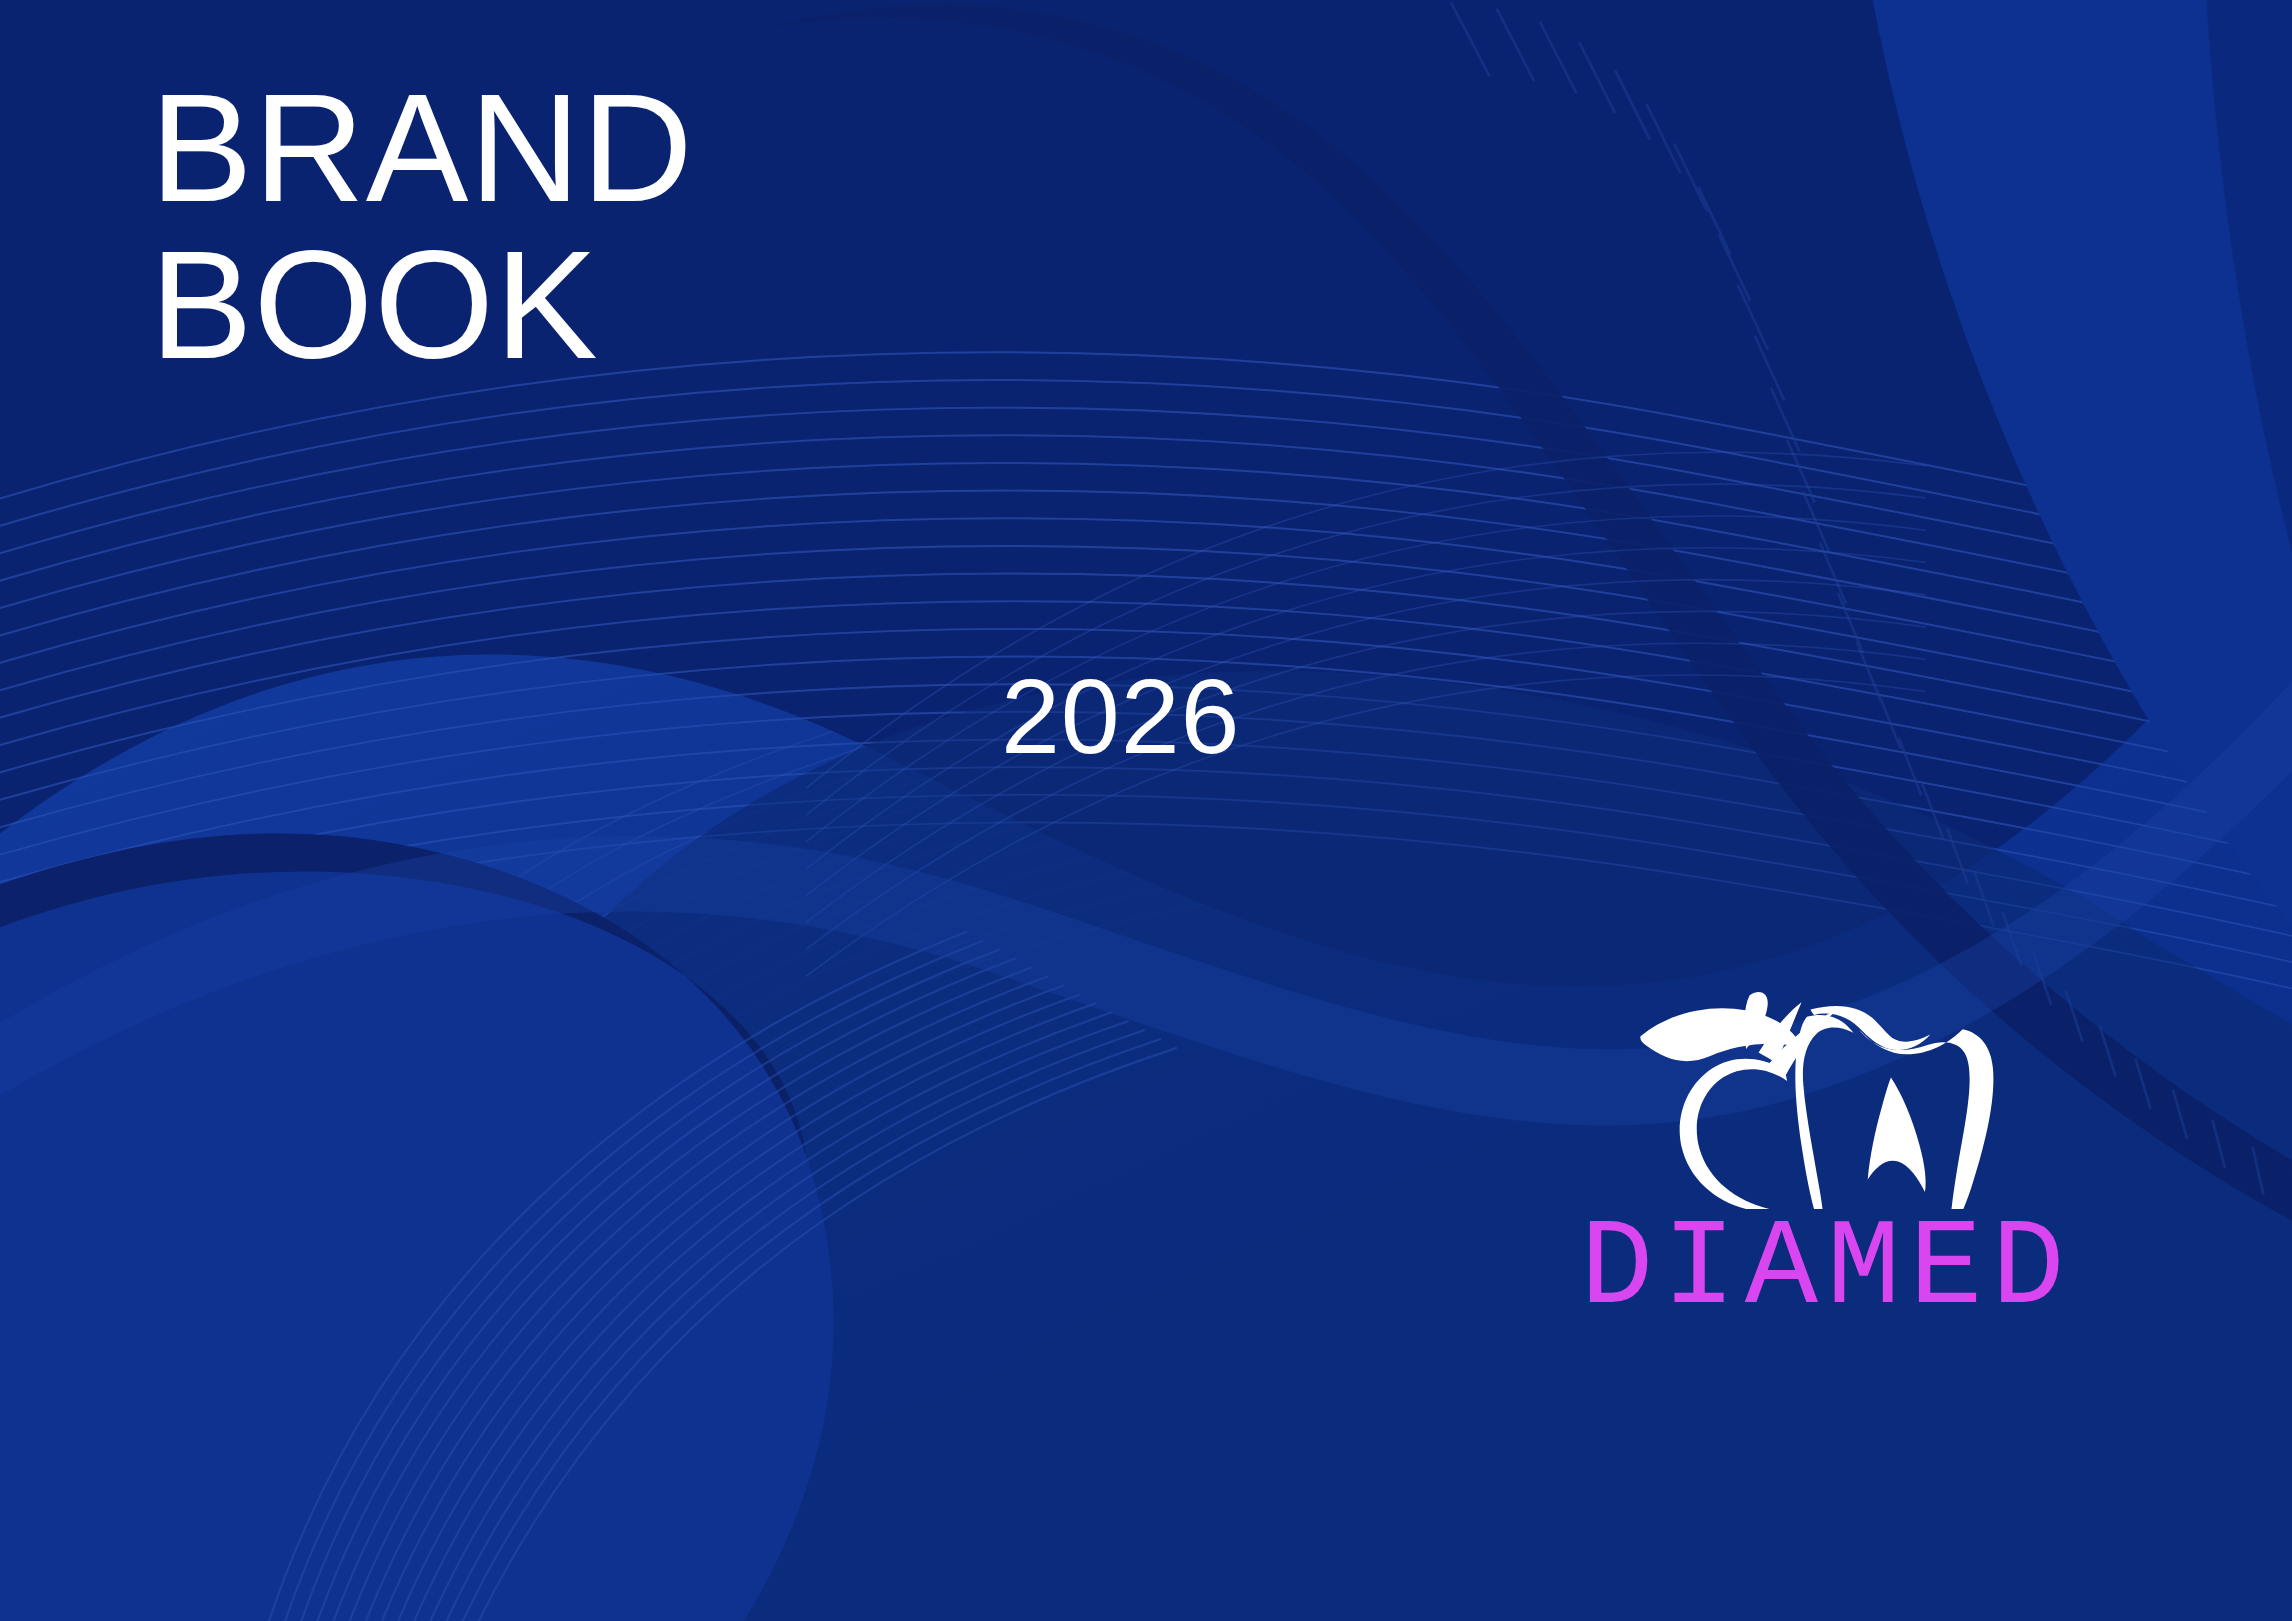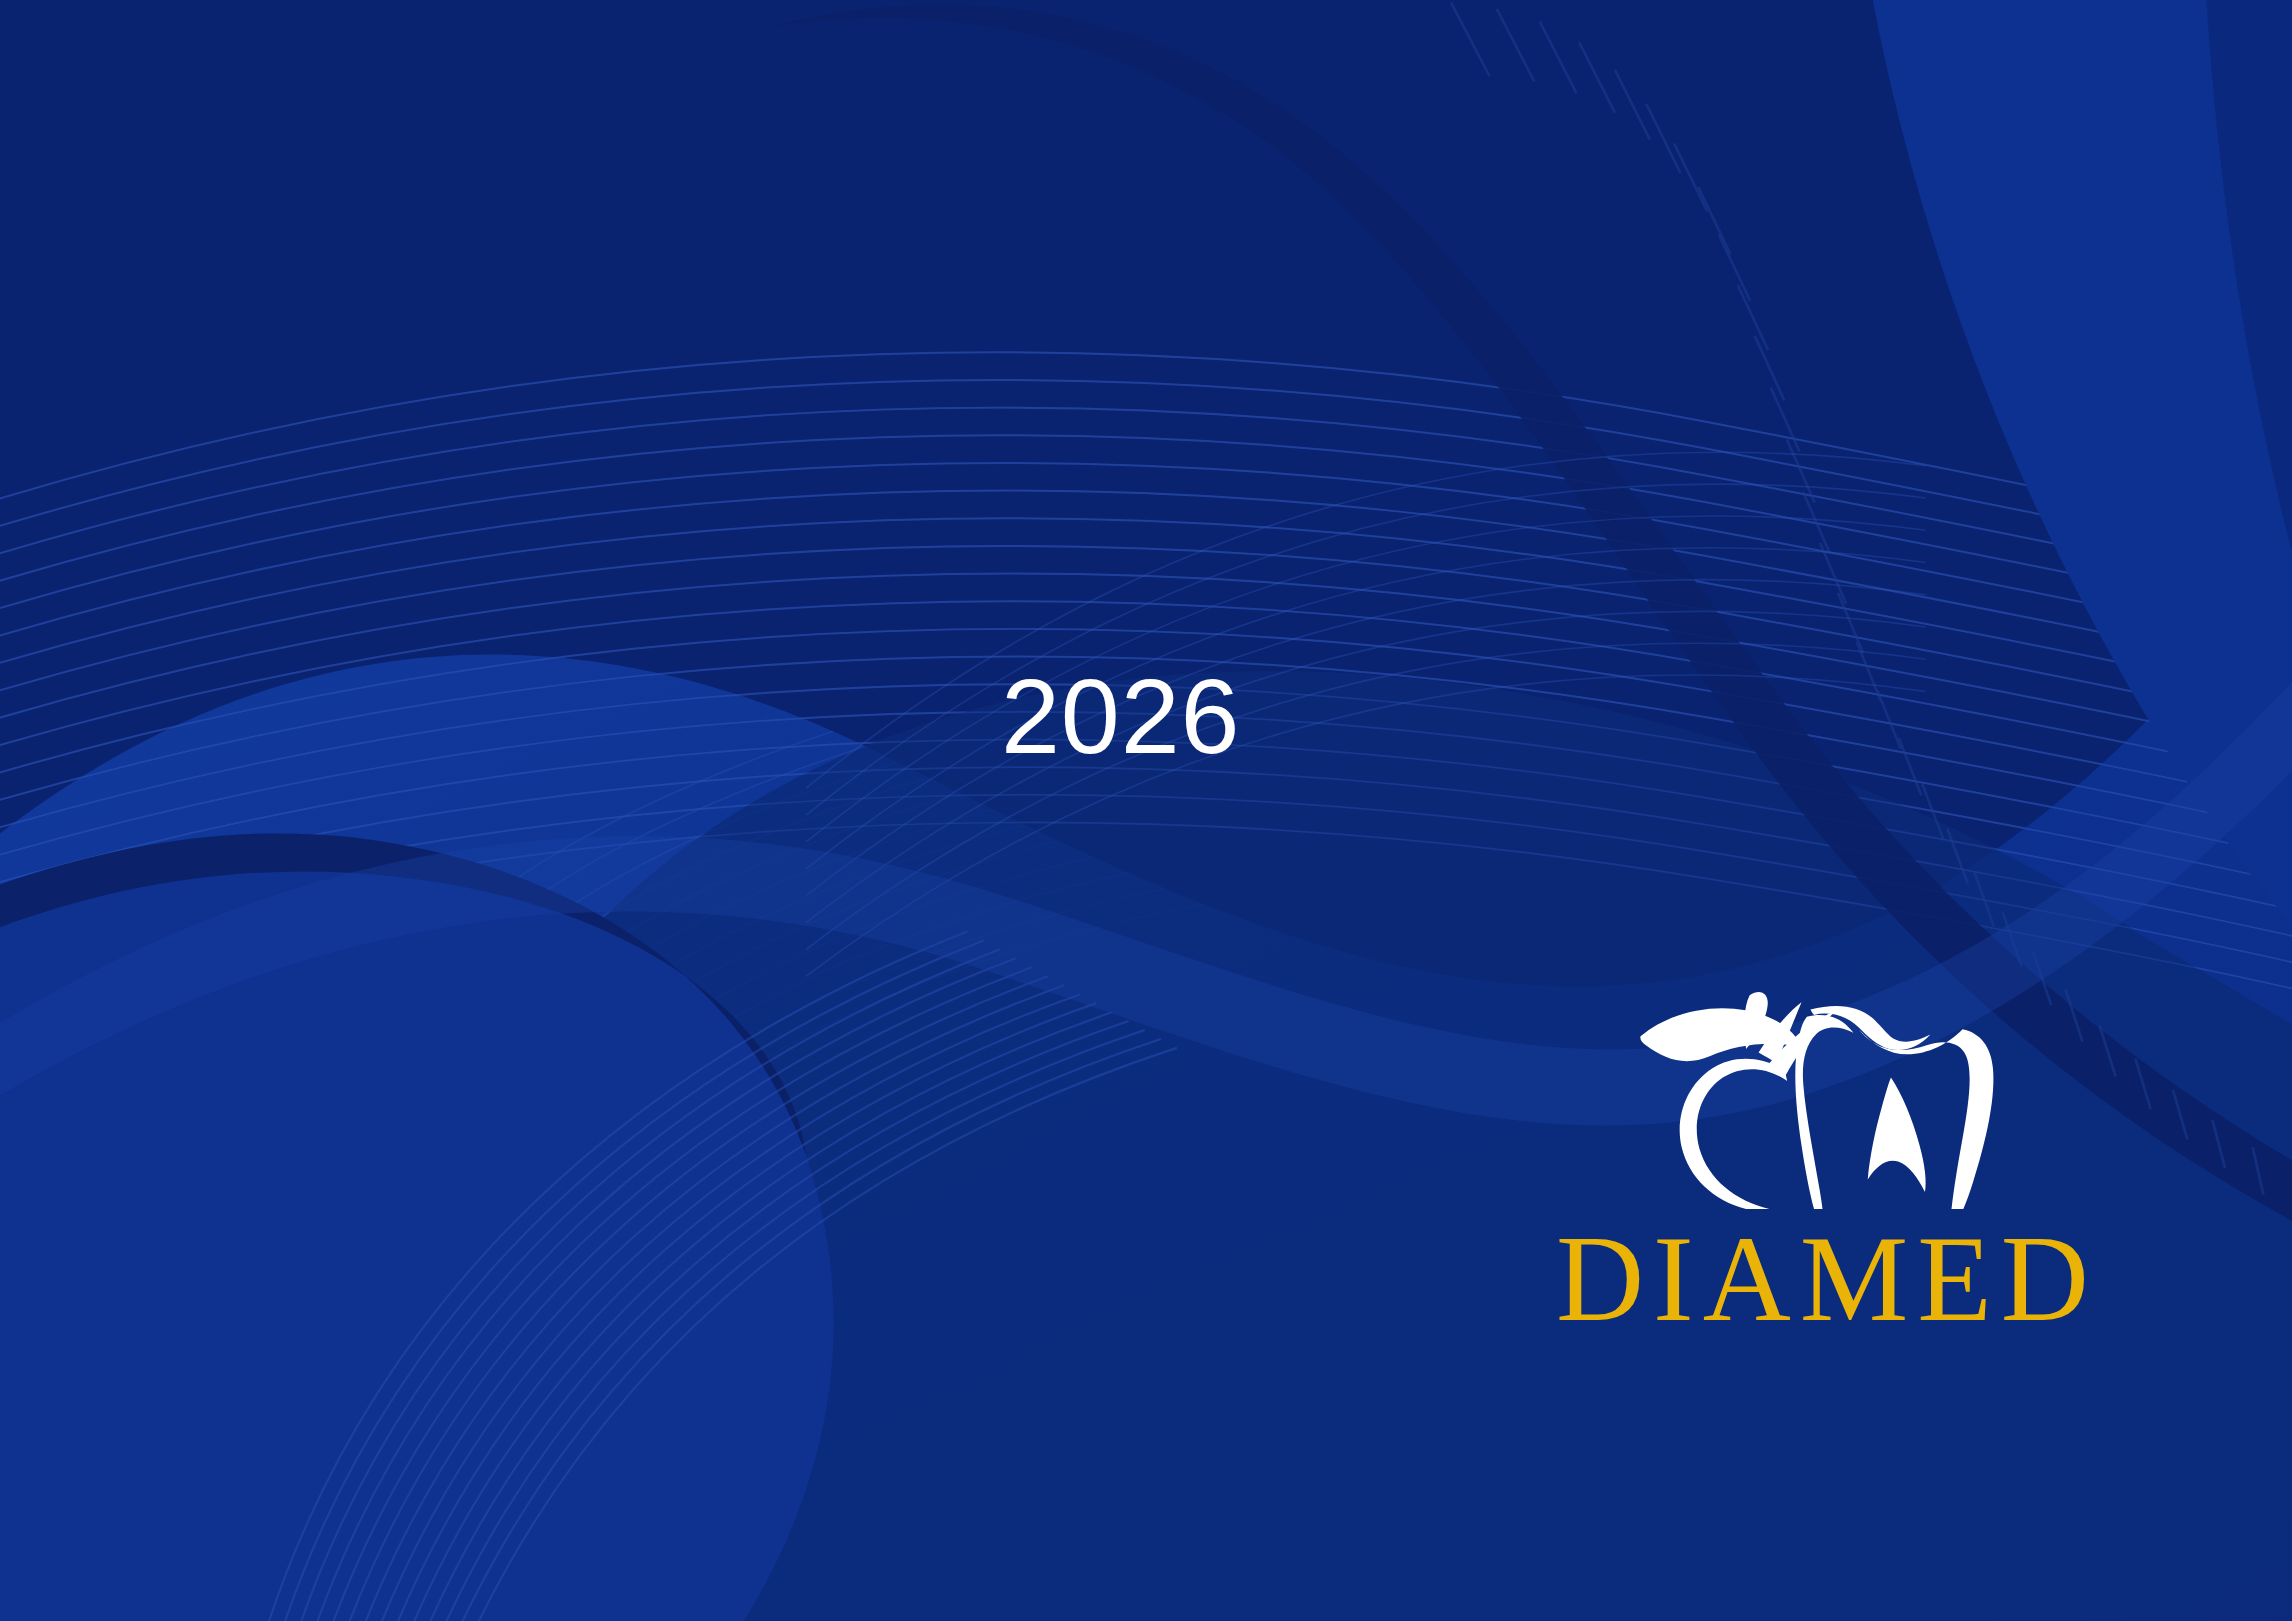--- a/index.html
+++ b/index.html
@@ -69,23 +69,23 @@
     z-index: 6;
     text-align: center;
   }
   #logo-mark {
     display: block;
     width: 376px;
     height: 246px;
     margin: 0 auto;
   }
   #wordmark {
-    margin-top: 9px;
-    color: #eab308;
-    font-family: Liberation Serif, serif;
+    margin-top: 0;
+    color: #d946ef;
+    font-family: Liberation Mono, monospace;
     font-size: 122px;
     font-weight: 300;
     letter-spacing: 9px;
     line-height: 1;
     white-space: nowrap;
     text-indent: 9px;
   }
 </style>
 </head>
 <body>
@@ -291,20 +291,24 @@
     <path d="M -60 1180
              C 320 930, 720 870, 1120 1000
              C 1460 1110, 1720 1230, 2010 1140
              C 2230 1072, 2400 930, 2560 760
              L 2560 860
              C 2380 1040, 2200 1170, 1990 1230
              C 1700 1312, 1420 1190, 1090 1080
              C 720 960, 330 1010, -60 1260 Z" fill="#1a41a6" opacity="0.35"></path>
   </svg>
 
+  <div id="title-block">
+    <div class="title-line">BRAND</div>
+    <div class="title-line">BOOK</div>
+  </div>
 
   <div id="year">2026</div>
 
   <div id="logo-lockup">
 
     <svg id="logo-mark" viewBox="0 0 420 275" xmlns="http://www.w3.org/2000/svg">
       <g fill="#ffffff">
 
         <path d="M 6 82
                  C 44 50, 104 42, 148 60

